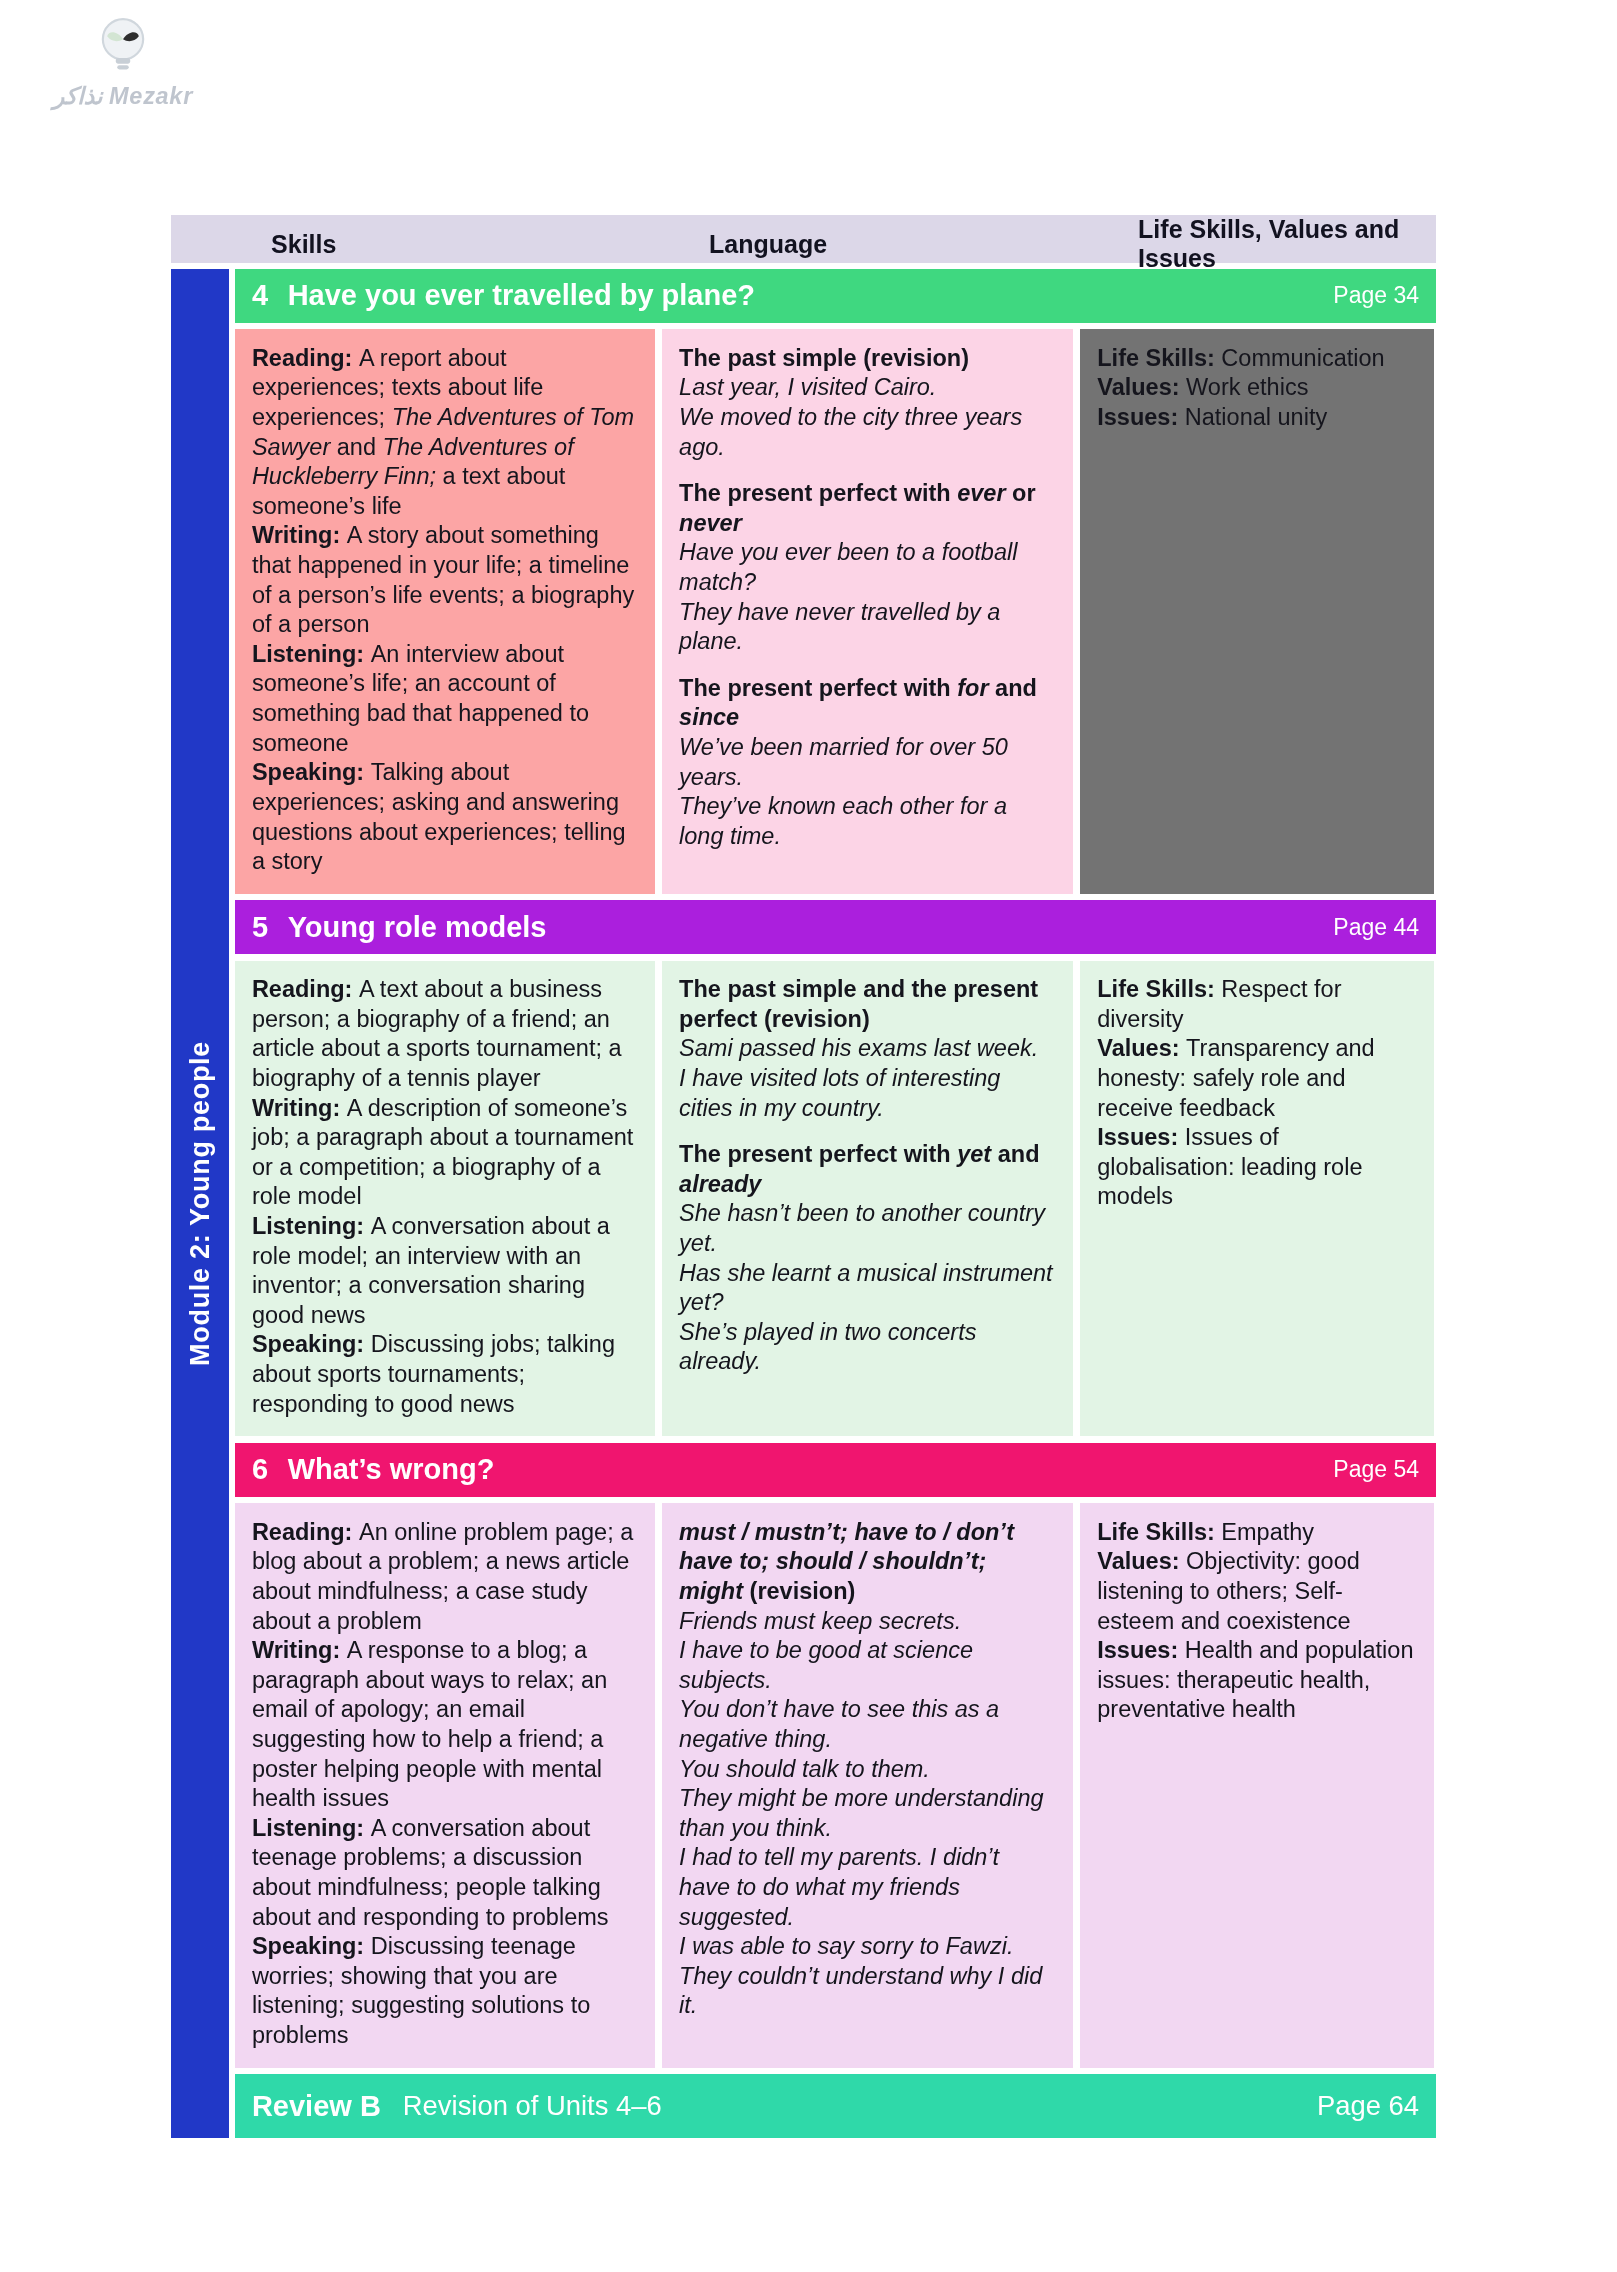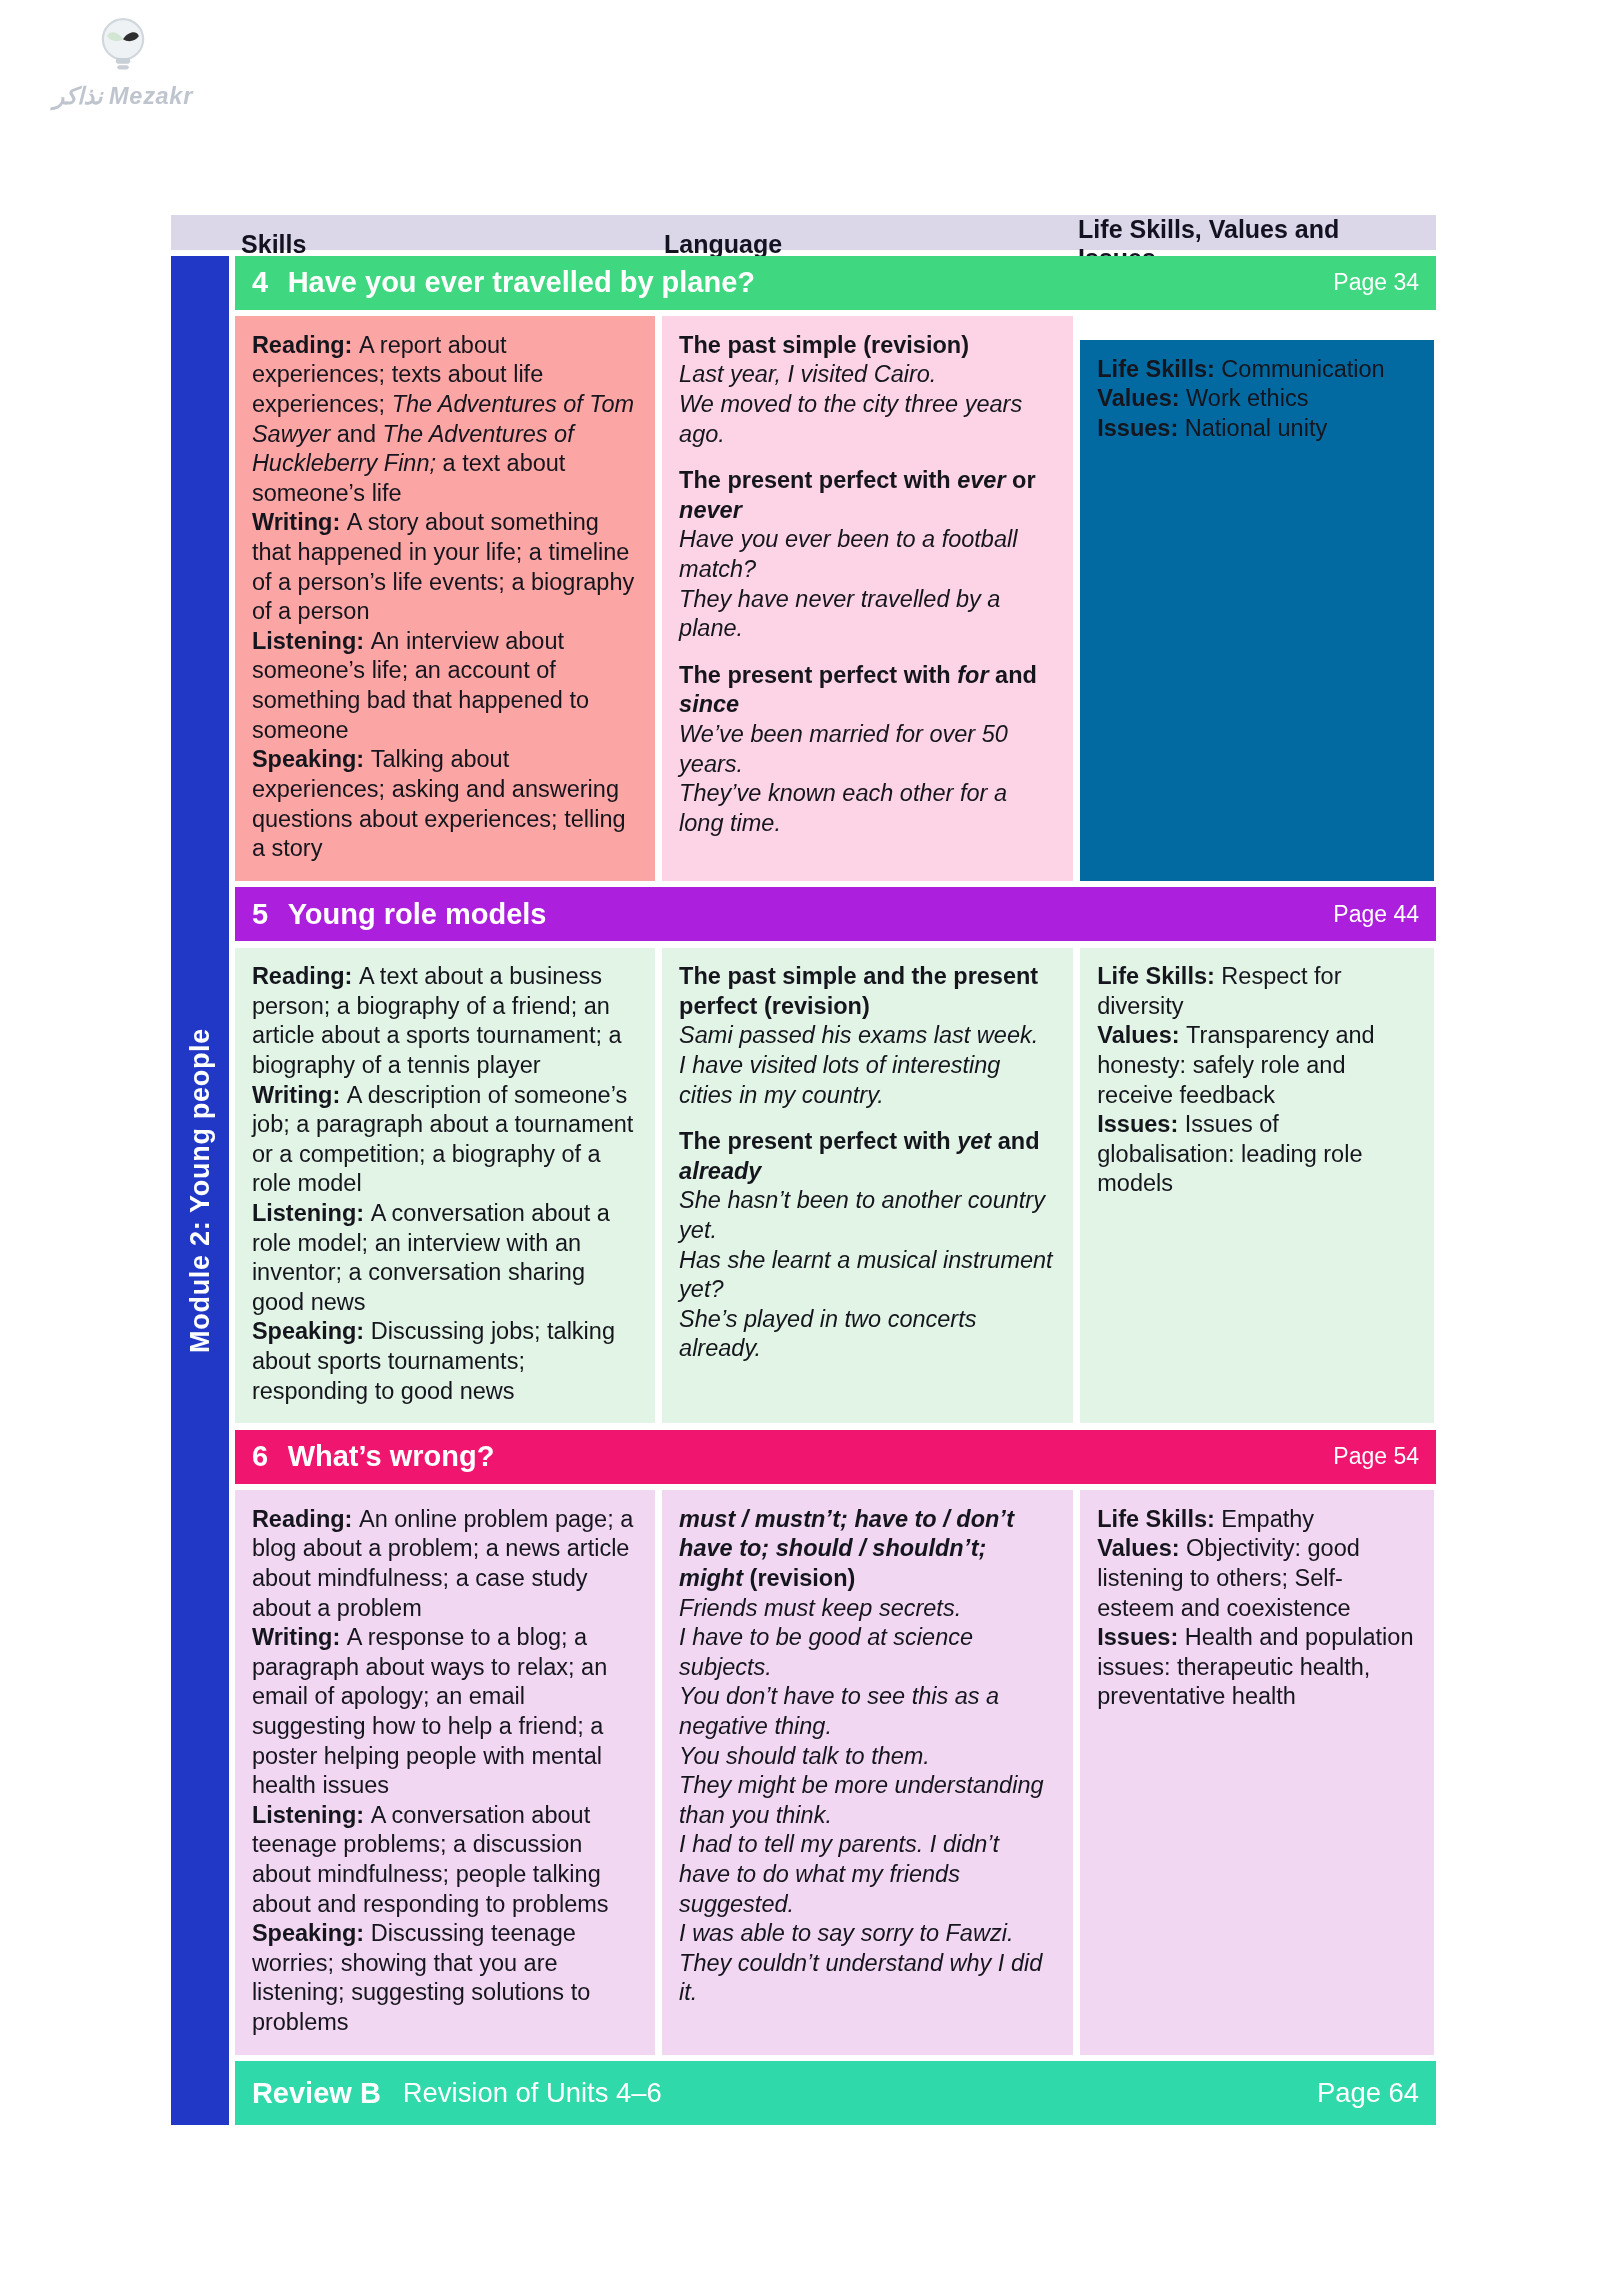--- a/index.html
+++ b/index.html
@@ -32,23 +32,24 @@
 
   
   .toc {
     position: absolute;
     left: 171px; top: 215px;
     width: 1265px;
   }
   .col-header {
     display: grid;
     grid-template-columns: 58px 420px 411px 354px;
-    column-gap: 3px;
-    height: 35px;
+    column-gap: 18px;
+    height: 48px;
     background: #dcd7e8;
+    padding-left: 15px;
   }
   .col-header .hcell {
     display: flex;
     align-items: center;
     padding-left: 9.1px;
     font-weight: bold;
     font-size: 25px;
     color: #121220;
   }
 
@@ -160,21 +161,21 @@
             <p><span class="bold">The past simple (revision)</span></p>
             <p><span class="italic">Last year, I visited Cairo.</span></p>
             <p><span class="italic">We moved to the city three years ago.</span></p>
             <p class="gap"><span class="bold">The present perfect with </span><span class="bold italic">ever</span><span class="bold"> or </span><span class="bold italic">never</span></p>
             <p><span class="italic">Have you ever been to a football match?</span></p>
             <p><span class="italic">They have never travelled by a plane.</span></p>
             <p class="gap"><span class="bold">The present perfect with </span><span class="bold italic">for</span><span class="bold"> and </span><span class="bold italic">since</span></p>
             <p><span class="italic">We’ve been married for over 50 years.</span></p>
             <p><span class="italic">They’ve known each other for a long time.</span></p>
           </div>
-        <div class="cell" style="background: #0369a1; margin-top: 24px;">
+        <div class="cell" style="background: #737373;">
             <p><span class="bold">Life Skills: </span><span>Communication</span></p>
             <p><span class="bold">Values: </span><span>Work ethics</span></p>
             <p><span class="bold">Issues: </span><span>National unity</span></p>
           </div>
       </div>
 
       <div class="unit-band" style="background: rgb(171, 31, 221);">
         <span class="num">5</span>
         <span class="title">Young role models</span>
         <span class="page">Page 44</span>

